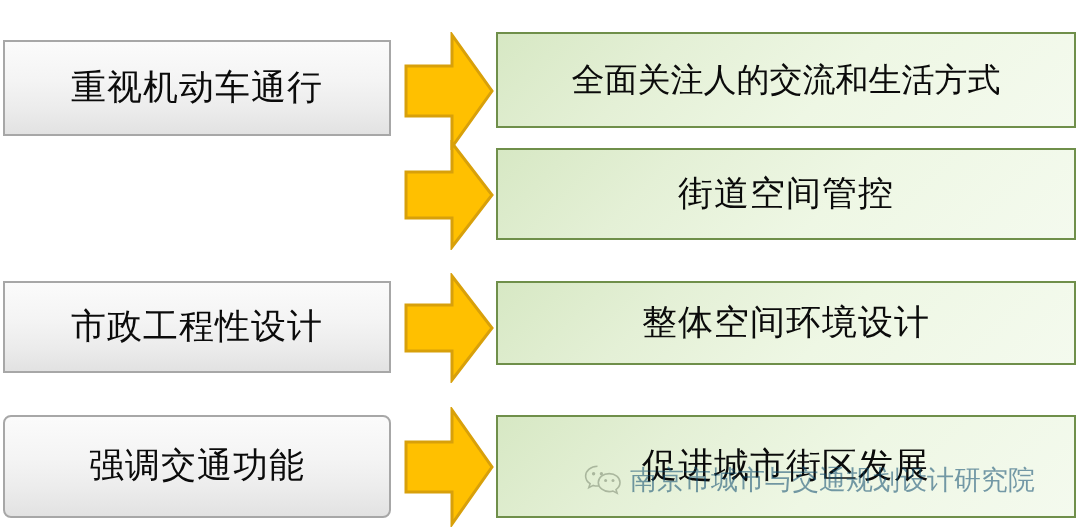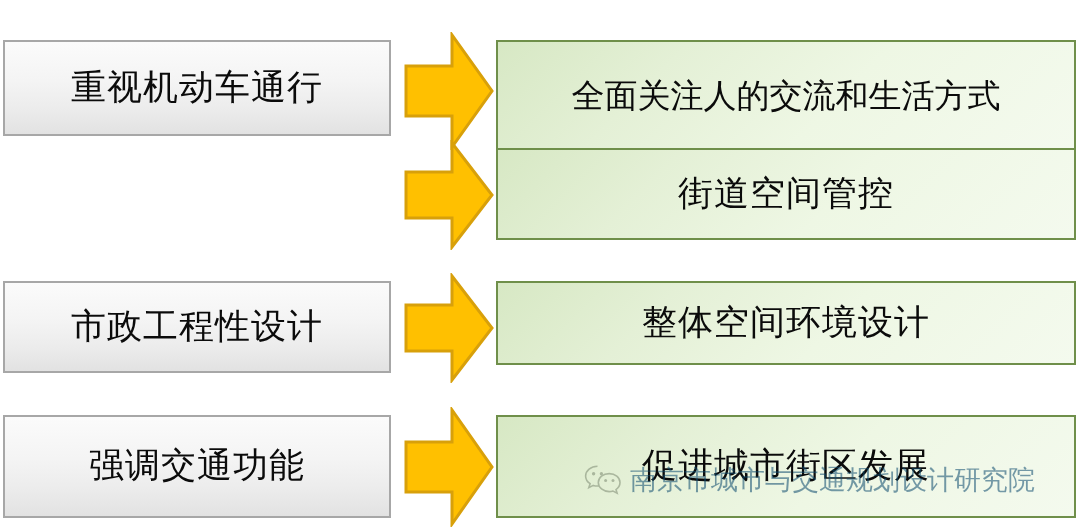--- a/index.html
+++ b/index.html
@@ -115,21 +115,21 @@
     <div class="box-left" style="top:12px;height:96px;">
       <span class="txt">重视机动车通行</span>
     </div>
 
     <div class="arrow" style="top:4px;height:118px;">
       <svg viewBox="0 0 90 118" preserveAspectRatio="none" aria-hidden="true">
         <polygon points="2,34 48,34 48,3 88,59 48,115 48,84 2,84" fill="#ffc000" stroke="#d8a00a" stroke-width="3" stroke-linejoin="miter"></polygon>
       </svg>
     </div>
 
-    <div class="box-right wide" style="top:12px;height:112px;">
+    <div class="box-right wide" style="top:4px;height:96px;">
       <span class="txt">全面关注人的交流和生活方式</span>
     </div>
   </div>
 
   <div class="row" style="top:134px;height:130px;">
 
 
     <div class="arrow" style="top:6px;height:110px;">
       <svg viewBox="0 0 90 110" preserveAspectRatio="none" aria-hidden="true">
         <polygon points="2,32 48,32 48,3 88,55 48,107 48,78 2,78" fill="#ffc000" stroke="#d8a00a" stroke-width="3" stroke-linejoin="miter"></polygon>
@@ -153,21 +153,21 @@
       </svg>
     </div>
 
     <div class="box-right" style="top:14px;height:84px;">
       <span class="txt">整体空间环境设计</span>
     </div>
   </div>
 
   <div class="row" style="top:402px;height:128px;">
 
-    <div class="box-left" style="top:13px;height:103px;">
+    <div class="box-left" style="top:13px;height:103px;border-radius:8px;">
       <span class="txt">强调交通功能</span>
     </div>
 
     <div class="arrow" style="top:5px;height:120px;">
       <svg viewBox="0 0 90 120" preserveAspectRatio="none" aria-hidden="true">
         <polygon points="2,35 48,35 48,3 88,60 48,117 48,85 2,85" fill="#ffc000" stroke="#d8a00a" stroke-width="3" stroke-linejoin="miter"></polygon>
       </svg>
     </div>
 
     <div class="box-right" style="top:13px;height:103px;justify-content:center;">

